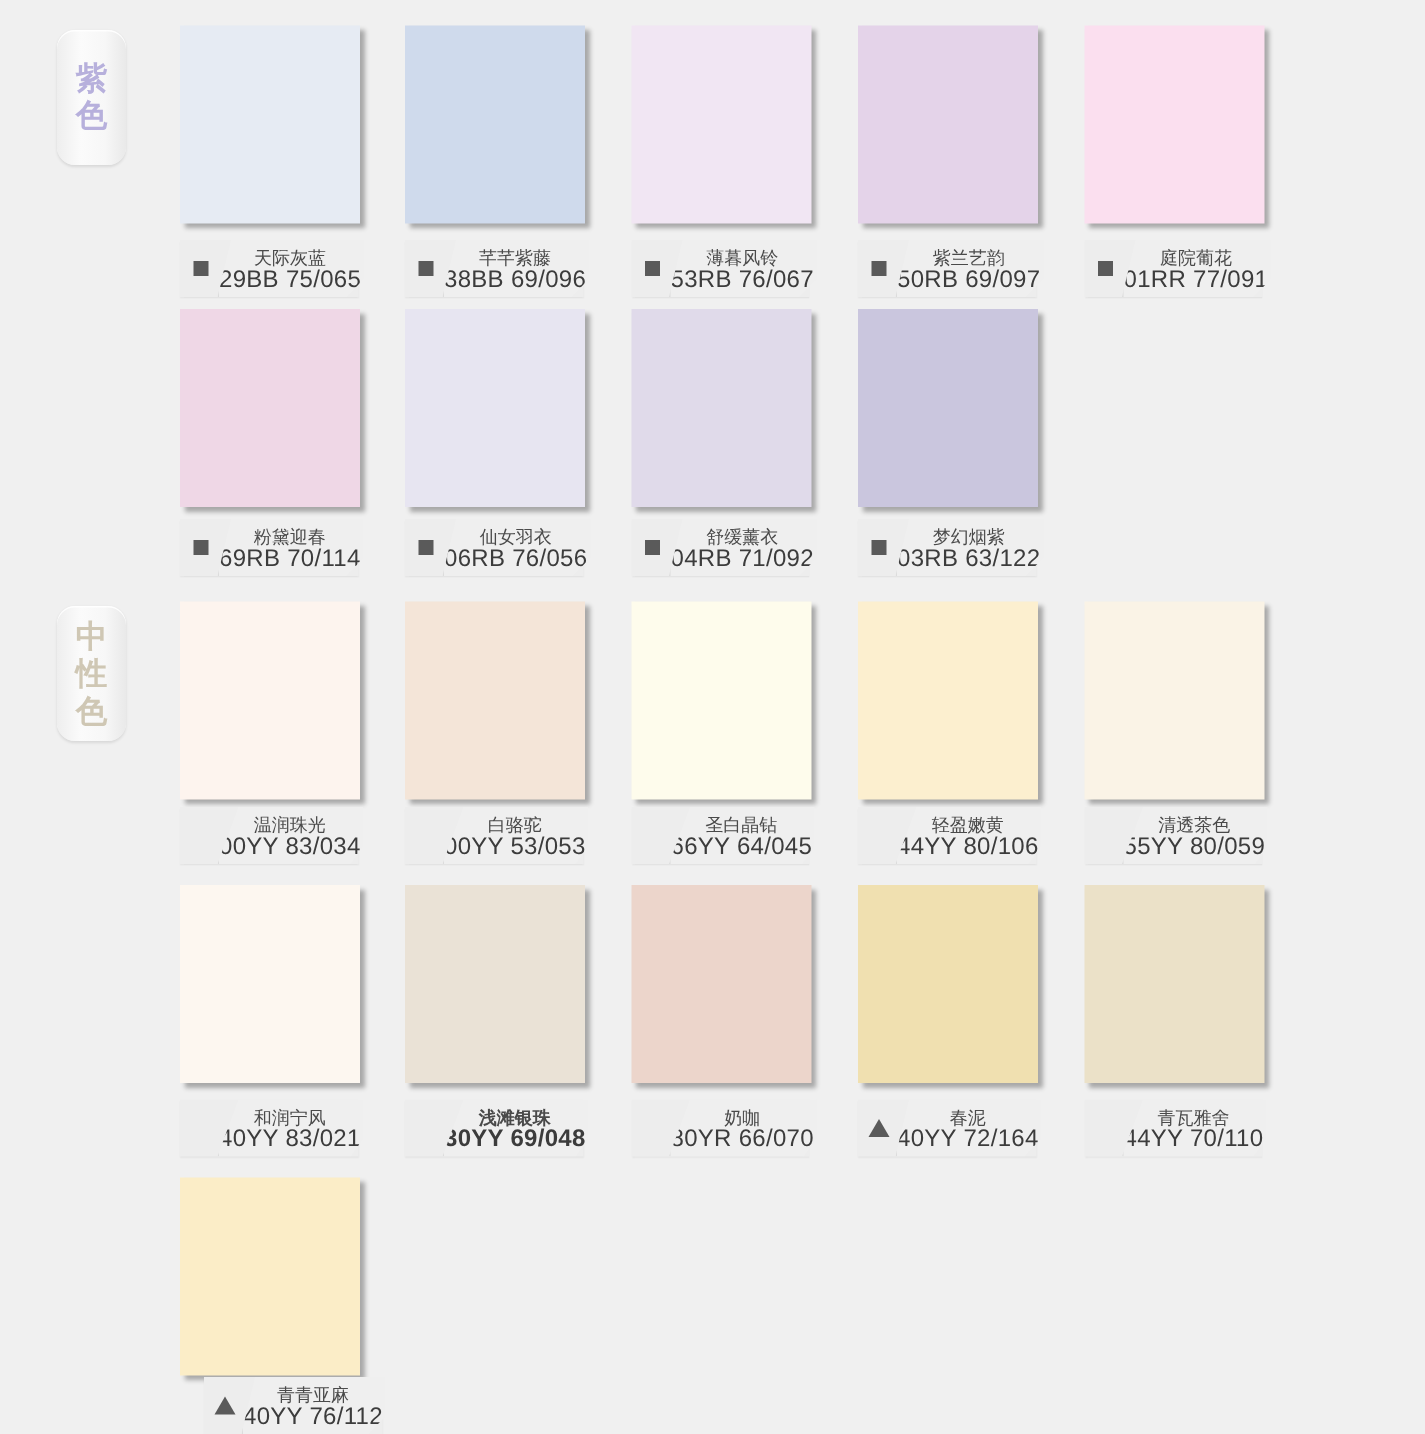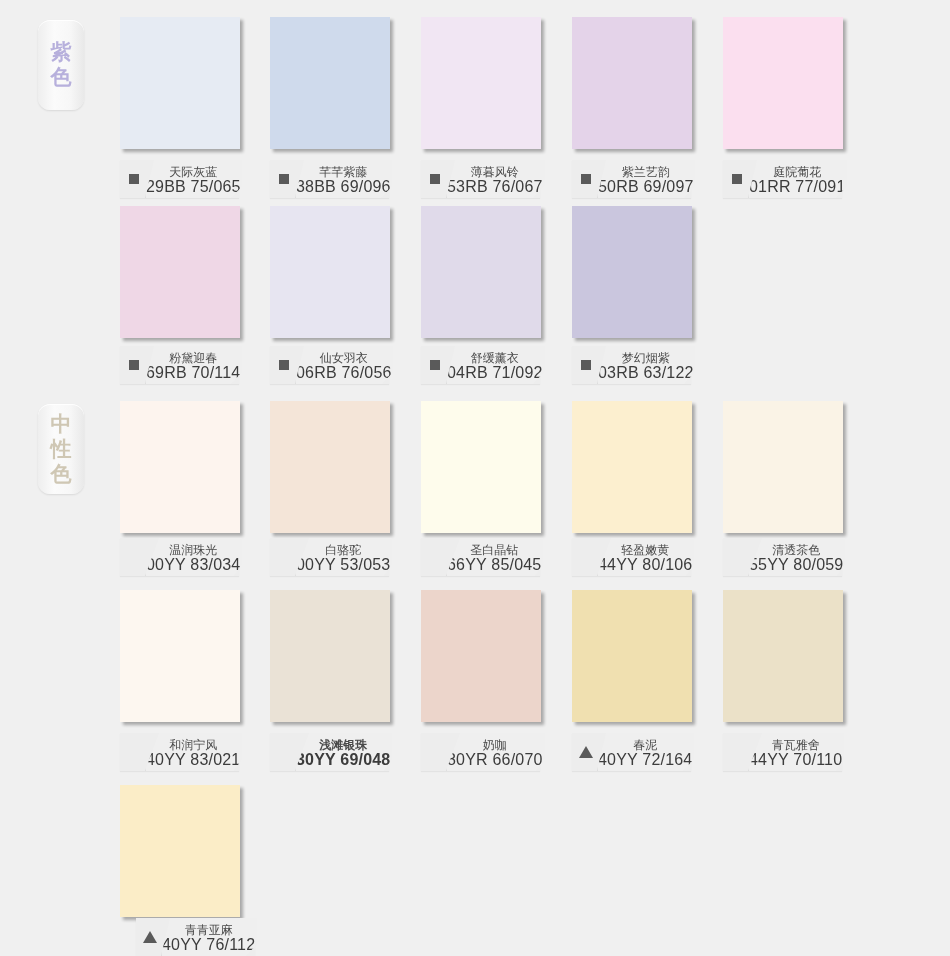--- a/index.html
+++ b/index.html
@@ -37,21 +37,20 @@
   }
   .cat-tab-text {
     font-size: 21px;
     line-height: 25px;
     font-weight: bold;
     text-align: center;
     writing-mode: horizontal-tb;
     width: 24px;
     word-break: break-all;
     letter-spacing: 0px;
-    font-family: Liberation Serif, serif;
   }
 
   
   .cell {
     position: absolute;
   }
   .chip {
     position: absolute;
     left: 0;
     top: 0;
@@ -299,21 +298,21 @@
     <div class="cell" style="left: 421px; top: 401px; width: 120px; height: 132px;">
       <div class="chip" style="background: rgb(254, 252, 236);"></div>
     </div>
     <div class="plate" style="left: 421px; top: 538px;">
       <div class="plate-inner">
         <div class="plate-icon">
           <span class="ic-none"></span>
         </div>
         <div class="plate-text noicon">
           <div class="plate-name">圣白晶钻</div>
-          <div class="plate-code">66YY  85/045</div>
+          <div class="plate-code">66YY  64/045</div>
         </div>
       </div>
     </div>
     <div class="cell" style="left: 572px; top: 401px; width: 120px; height: 132px;">
       <div class="chip" style="background: rgb(252, 239, 207);"></div>
     </div>
     <div class="plate" style="left: 572px; top: 538px;">
       <div class="plate-inner">
         <div class="plate-icon">
           <span class="ic-none"></span>

